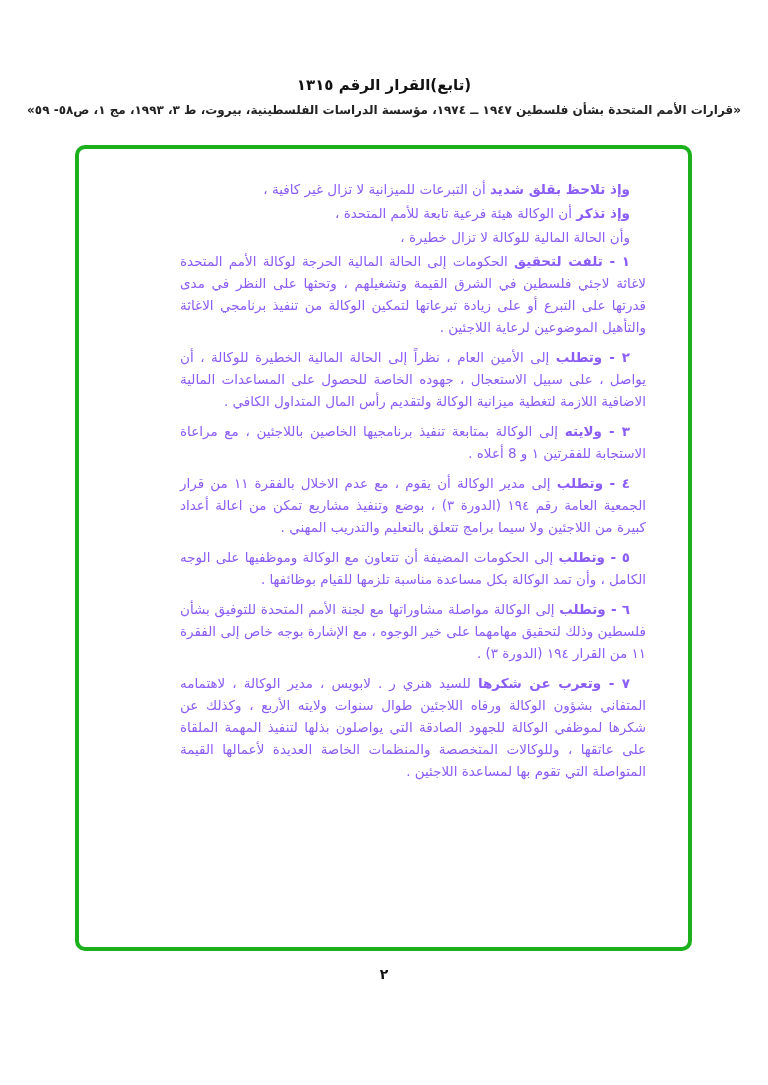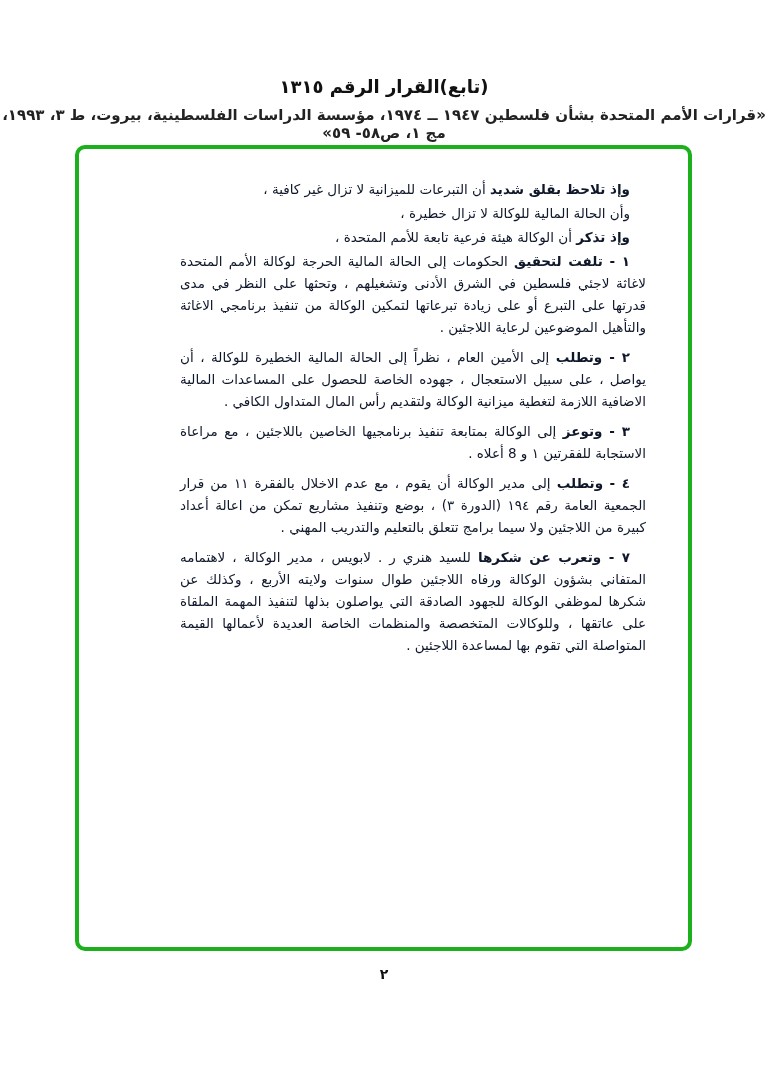--- a/index.html
+++ b/index.html
@@ -13,28 +13,28 @@
   }
   .doc-header {
     position: absolute;
     top: 76px;
     left: 0;
     width: 100%;
     text-align: center;
     direction: rtl;
   }
   .doc-title {
-    font-size: 18px;
+    font-size: 15px;
     font-weight: 700;
     color: #111111;
     letter-spacing: 0.5px;
   }
   .doc-citation {
     margin-top: 9px;
-    font-size: 15px;
+    font-size: 12px;
     font-weight: 700;
     color: #222222;
   }
   .frame {
     position: absolute;
     left: 75px;
     top: 145px;
     width: 617px;
     height: 806px;
     border: 4px solid #1cb01c;
@@ -43,21 +43,21 @@
   }
   .text-block {
     position: absolute;
     top: 178px;
     right: 122px;
     width: 466px;
     direction: rtl;
     text-align: justify;
     font-size: 13.5px;
     line-height: 22px;
-    color: #0f172a;
+    color: #8b5cf6;
   }
   .para { margin: 0 0 8px 0; text-indent: 16px; }
   .para.preamble { margin: 0 0 2px 0; }
   .para strong, .para .num { font-weight: 700; }
   .page-number {
     position: absolute;
     top: 966px;
     left: 0;
     width: 100%;
     text-align: center;
@@ -73,24 +73,26 @@
 
   <div class="doc-header">
     <div class="doc-title">(تابع)القرار الرقم ١٣١٥</div>
     <div class="doc-citation">«قرارات الأمم المتحدة بشأن فلسطين ١٩٤٧ ــ ١٩٧٤، مؤسسة الدراسات الفلسطينية، بيروت، ط ٣، ١٩٩٣، مج ١، ص٥٨- ٥٩»</div>
   </div>
 
   <div class="frame" style="border-color: rgb(28, 176, 28);"></div>
 
   <div class="text-block">
     <p class="para preamble"><span class="num"></span><strong>وإذ تلاحظ بقلق شديد</strong><span> أن التبرعات للميزانية لا تزال غير كافية ،</span></p>
+    <p class="para preamble"><span class="num"></span><strong>وإذ تذكر</strong><span> أن الوكالة هيئة فرعية تابعة للأمم المتحدة ،</span></p>
     <p class="para preamble"><span class="num"></span><strong></strong><span>وأن الحالة المالية للوكالة لا تزال خطيرة ،</span></p>
-    <p class="para preamble"><span class="num"></span><strong>وإذ تذكر</strong><span> أن الوكالة هيئة فرعية تابعة للأمم المتحدة ،</span></p>
-    <p class="para"><strong class="num">١ - </strong><strong>تلفت لتحقيق</strong><span> الحكومات إلى الحالة المالية الحرجة لوكالة الأمم المتحدة لاغاثة لاجئي فلسطين في الشرق الأدنى وتشغيلهم ، وتحثها على النظر في مدى قدرتها على التبرع أو على زيادة تبرعاتها لتمكين الوكالة من تنفيذ برنامجي الاغاثة والتأهيل الموضوعين لرعاية اللاجئين .</span></p>
+    <p class="para"><strong class="num">١ - </strong><strong>تلفت لتحقيق</strong><span> الحكومات إلى الحالة المالية الحرجة لوكالة الأمم المتحدة لاغاثة لاجئي فلسطين في الشرق القيمة وتشغيلهم ، وتحثها على النظر في مدى قدرتها على التبرع أو على زيادة تبرعاتها لتمكين الوكالة من تنفيذ برنامجي الاغاثة والتأهيل الموضوعين لرعاية اللاجئين .</span></p>
     <p class="para"><strong class="num">٢ - </strong><strong>وتطلب</strong><span> إلى الأمين العام ، نظراً إلى الحالة المالية الخطيرة للوكالة ، أن يواصل ، على سبيل الاستعجال ، جهوده الخاصة للحصول على المساعدات المالية الاضافية اللازمة لتغطية ميزانية الوكالة ولتقديم رأس المال المتداول الكافي .</span></p>
-    <p class="para"><strong class="num">٣ - </strong><strong>وتوعز</strong><span> إلى الوكالة بمتابعة تنفيذ برنامجيها الخاصين باللاجئين ، مع مراعاة الاستجابة للفقرتين ١ و 8 أعلاه .</span></p>
+    <p class="para"><strong class="num">٣ - </strong><strong>ولايته</strong><span> إلى الوكالة بمتابعة تنفيذ برنامجيها الخاصين باللاجئين ، مع مراعاة الاستجابة للفقرتين ١ و 8 أعلاه .</span></p>
     <p class="para"><strong class="num">٤ - </strong><strong>وتطلب</strong><span> إلى مدير الوكالة أن يقوم ، مع عدم الاخلال بالفقرة ١١ من قرار الجمعية العامة رقم ١٩٤ (الدورة ٣) ، بوضع وتنفيذ مشاريع تمكن من اعالة أعداد كبيرة من اللاجئين ولا سيما برامج تتعلق بالتعليم والتدريب المهني .</span></p>
+    <p class="para"><strong class="num">٥ - </strong><strong>وتطلب</strong><span> إلى الحكومات المضيفة أن تتعاون مع الوكالة وموظفيها على الوجه الكامل ، وأن تمد الوكالة بكل مساعدة مناسبة تلزمها للقيام بوظائفها .</span></p>
+    <p class="para"><strong class="num">٦ - </strong><strong>وتطلب</strong><span> إلى الوكالة مواصلة مشاوراتها مع لجنة الأمم المتحدة للتوفيق بشأن فلسطين وذلك لتحقيق مهامهما على خير الوجوه ، مع الإشارة بوجه خاص إلى الفقرة ١١ من القرار ١٩٤ (الدورة ٣) .</span></p>
     <p class="para"><strong class="num">٧ - </strong><strong>وتعرب عن شكرها</strong><span> للسيد هنري ر . لابويس ، مدير الوكالة ، لاهتمامه المتفاني بشؤون الوكالة ورفاه اللاجئين طوال سنوات ولايته الأربع ، وكذلك عن شكرها لموظفي الوكالة للجهود الصادقة التي يواصلون بذلها لتنفيذ المهمة الملقاة على عاتقها ، وللوكالات المتخصصة والمنظمات الخاصة العديدة لأعمالها القيمة المتواصلة التي تقوم بها لمساعدة اللاجئين .</span></p>
   </div>
 
   <div class="page-number">٢</div>
 
 </div>
 
 </body></html>

